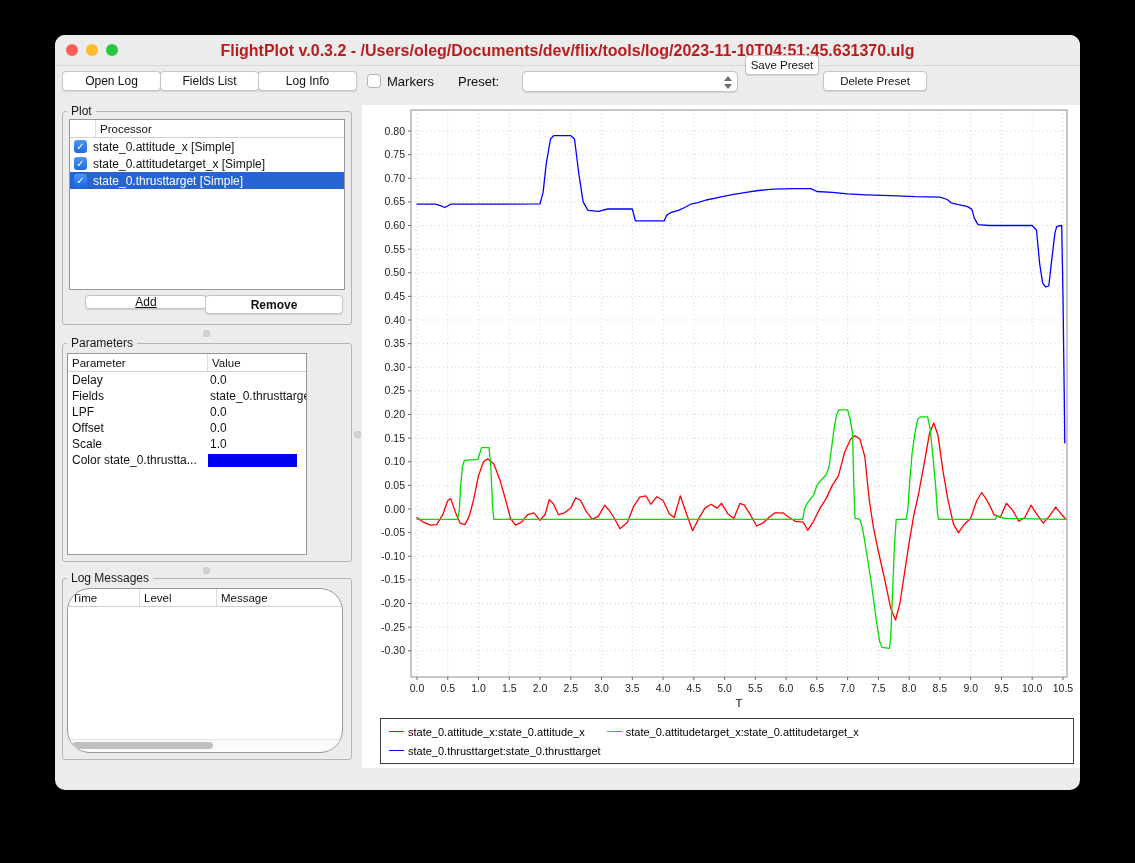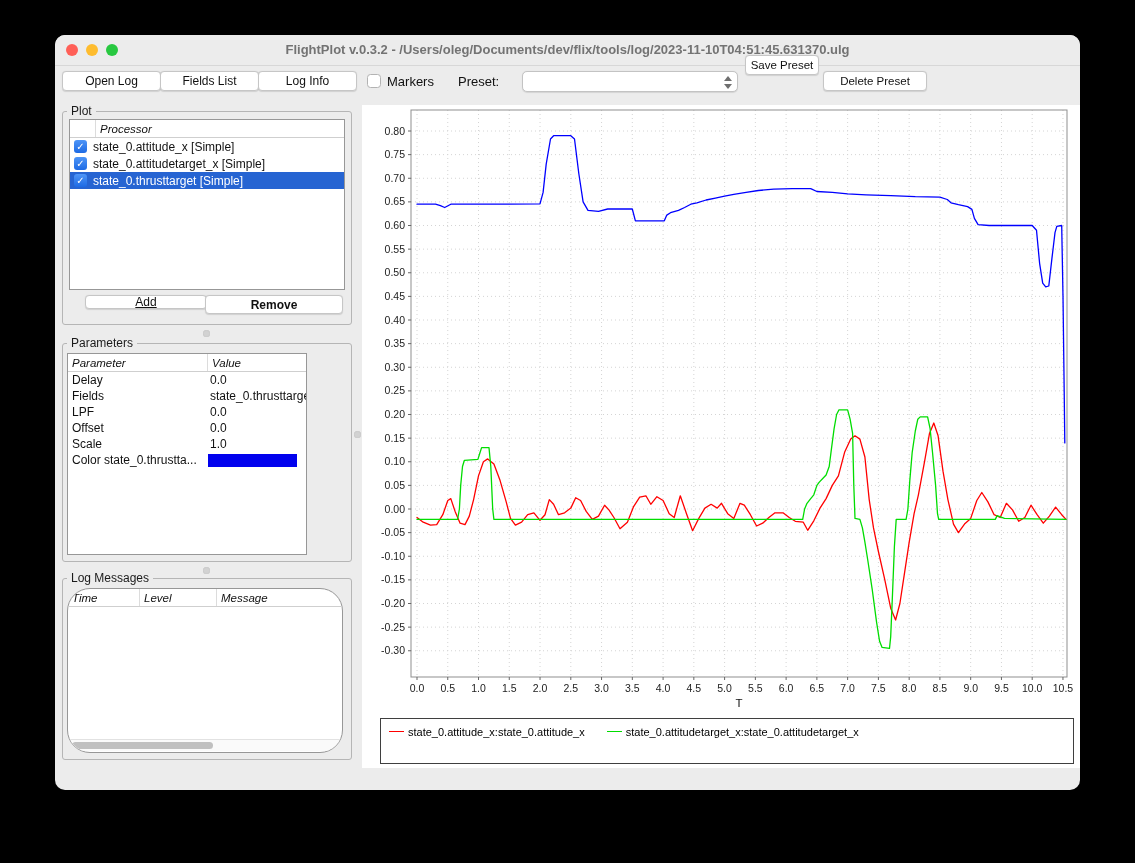--- a/index.html
+++ b/index.html
@@ -2,21 +2,21 @@
 <html><head>
 <meta charset="utf-8">
 <style>
   html,body{margin:0;padding:0;width:1135px;height:863px;background:#000;overflow:hidden;
     font-family:"Liberation Sans","DejaVu Sans",sans-serif;-webkit-font-smoothing:antialiased;}
   .window{position:absolute;left:55px;top:35px;width:1025px;height:755px;background:#ececec;
     border-radius:10px;box-shadow:0 18px 50px rgba(0,0,0,.7);overflow:hidden;}
   
   .titlebar{position:absolute;left:0;top:0;width:100%;height:30px;background:#ececec;
     border-bottom:1px solid #d7d7d7;}
-  .title{position:absolute;left:0;right:0;top:7px;text-align:center;font-size:13px;font-weight:bold;color:#737373;}
+  .title{position:absolute;left:0;right:0;top:7px;text-align:center;font-size:16px;font-weight:bold;color:#b91c1c;}
   .light{position:absolute;top:9px;width:12px;height:12px;border-radius:50%;}
   .light.red{left:11px;background:#ff5f57;}
   .light.yellow{left:31px;background:#febc2e;}
   .light.green{left:51px;background:#28c840;}
   
   .btn{position:absolute;height:20px;background:#fff;border:1px solid #c6c6c6;border-radius:4px;
     font-size:12px;color:#111;display:flex;align-items:center;justify-content:center;box-sizing:border-box;
     box-shadow:0 .5px 1px rgba(0,0,0,.12);}
   .checkbox{position:absolute;width:14px;height:14px;background:#fff;border:1px solid #b3b3b3;
     border-radius:3.5px;box-sizing:border-box;}
@@ -26,21 +26,21 @@
   .combo .val{position:absolute;left:8px;top:3px;font-size:12px;color:#111;}
   .chev{position:absolute;right:5px;width:8px;}
   .chev .up{position:absolute;top:4px;left:0;width:0;height:0;border-left:4px solid transparent;
     border-right:4px solid transparent;border-bottom:5px solid #6f6f6f;}
   .chev .dn{position:absolute;top:12px;left:0;width:0;height:0;border-left:4px solid transparent;
     border-right:4px solid transparent;border-top:5px solid #6f6f6f;}
   
   .group{position:absolute;border:1px solid #b5b5b5;border-radius:3px;box-sizing:border-box;}
   .group-label{position:absolute;font-size:12px;color:#1a1a1a;background:#ececec;padding:0 4px;z-index:3;}
   .swing-table{position:absolute;background:#fff;border:1px solid #979797;box-sizing:border-box;overflow:hidden;}
-  .th-row{display:flex;height:17px;border-bottom:1px solid #cfcfcf;align-items:center;font-style:italic;}
+  .th-row{display:flex;height:17px;border-bottom:1px solid #cfcfcf;align-items:center;}
   .th{font-size:11.5px;color:#111;padding:0 4px;box-sizing:border-box;white-space:nowrap;
     border-right:1px solid #dcdcdc;height:100%;display:flex;align-items:center;}
   .th.last{border-right:none;flex:1;}
   .proc-row{display:flex;align-items:center;height:17px;font-size:12px;color:#111;}
   .proc-row.selected{background:#2664d2;color:#fff;}
   .cbx{width:13px;height:13px;border-radius:3px;margin:0 6px 0 4px;flex:0 0 13px;
     background:linear-gradient(#4e95f7,#1d6ae4);display:flex;align-items:center;justify-content:center;
     color:#fff;font-size:10px;font-weight:bold;line-height:13px;}
   .param-row{display:flex;height:16px;font-size:12px;color:#111;align-items:center;}
   .pcell1{width:140px;padding-left:4px;white-space:nowrap;overflow:hidden;flex:0 0 140px;box-sizing:border-box;}
@@ -310,16 +310,20 @@
       </svg>
     <div class="legend-box" id="legend">
         <span class="legend-entry">
           <span class="legend-line" style="border-top-color: rgb(255, 0, 0);"></span>
           <span>state_0.attitude_x:state_0.attitude_x</span>
         </span>
         <span class="legend-entry">
           <span class="legend-line" style="border-top-color: rgb(0, 221, 0);"></span>
           <span>state_0.attitudetarget_x:state_0.attitudetarget_x</span>
         </span>
+        <span class="legend-entry">
+          <span class="legend-line" style="border-top-color: rgb(0, 0, 255);"></span>
+          <span>state_0.thrusttarget:state_0.thrusttarget</span>
+        </span>
       </div>
   </div>
 
 </div>
 
 </body></html>

